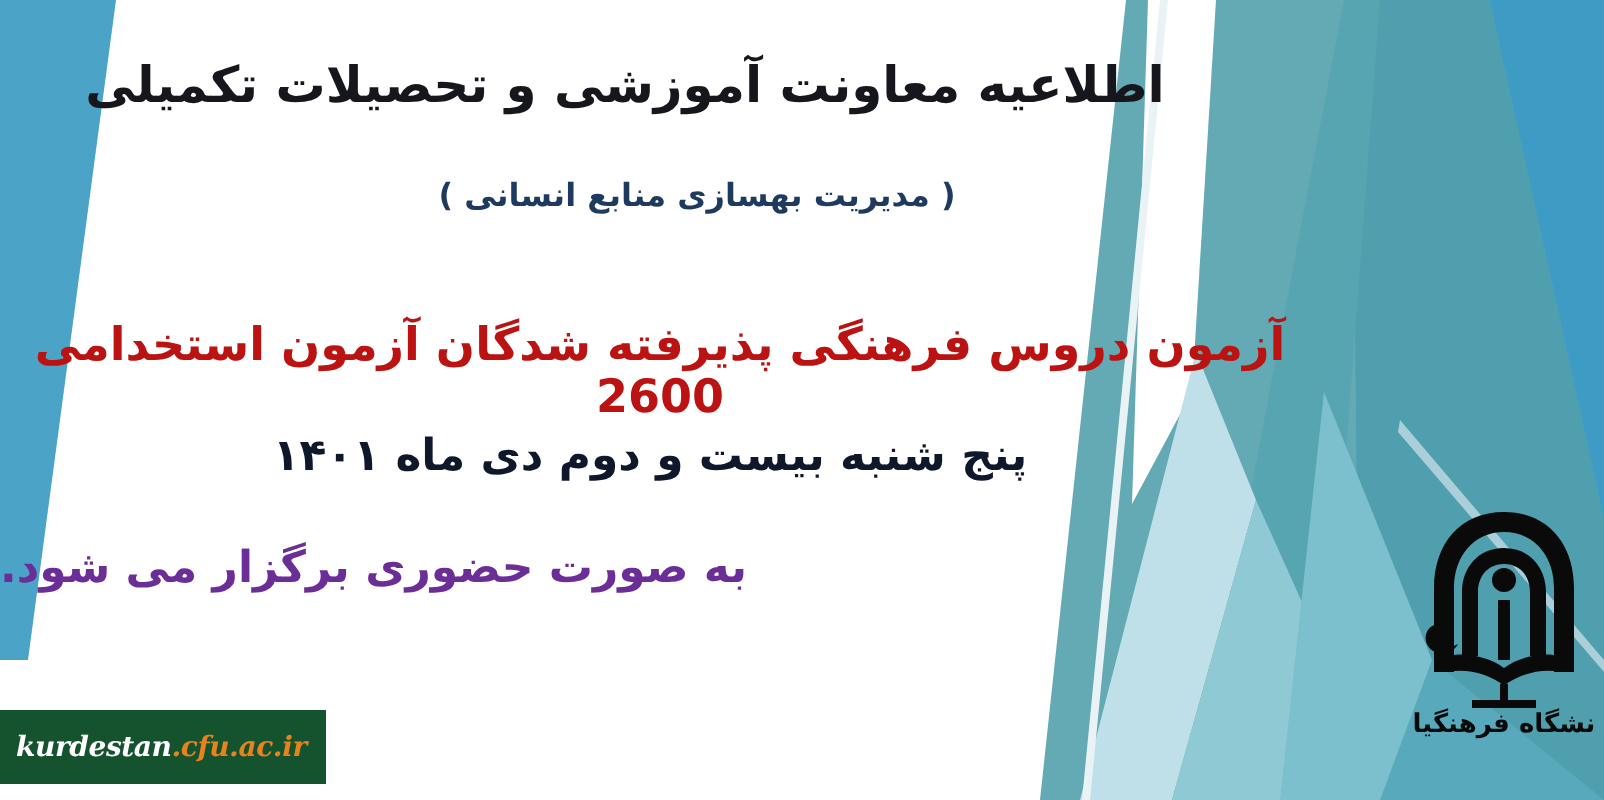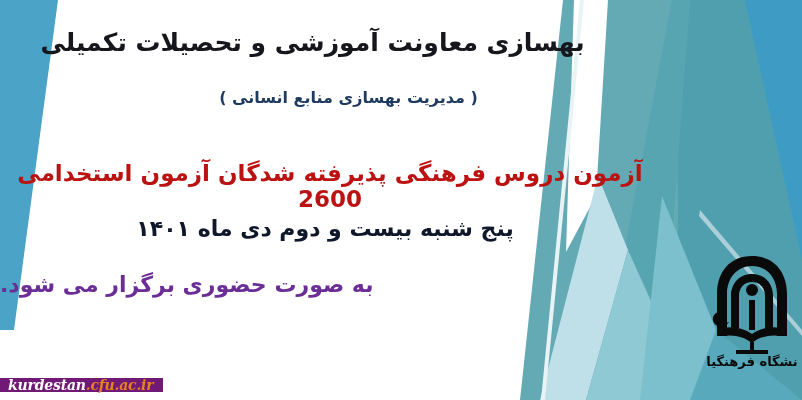--- a/index.html
+++ b/index.html
@@ -92,23 +92,23 @@
     font-weight: bold;
     color: #6b2d96;
     direction: rtl;
   }
 
   
   .watermark {
     position: absolute;
     left: 0px;
     bottom: 8px;
-    height: 14px;
+    height: 37px;
     padding: 0 10px 0 8px;
-    background: #701a75;
+    background: #14532d;
     display: flex;
     align-items: center;
     z-index: 9;
     font-family: "DejaVu Serif", "Liberation Serif", serif;
     font-style: italic;
     font-weight: bold;
     font-size: 14px;
     direction: ltr;
     letter-spacing: -0.2px;
   }
@@ -155,21 +155,21 @@
     <polygon points="662,196 716,330 700,400 640,400" fill="#7cc0cd"></polygon>
 
     <polygon points="716,330 802,400 690,400" fill="#58a9bb"></polygon>
 
     <polygon points="580,0 584,0 545,400 541,400" fill="#e9f3f6"></polygon>
     <polygon points="700,210 802,330 802,336 699,216" fill="#dce9ee" opacity="0.65"></polygon>
   </svg>
 
   <div class="content">
 
-    <div class="title">بهسازی معاونت آموزشی و تحصیلات تکمیلی</div>
+    <div class="title">اطلاعیه معاونت آموزشی و تحصیلات تکمیلی</div>
 
     <div class="subtitle">( مدیریت بهسازی منابع انسانی )</div>
 
     <div class="line-red">آزمون دروس فرهنگی پذیرفته شدگان آزمون استخدامی 2600</div>
 
     <div class="line-purple-1">پنج شنبه بیست و دوم دی ماه ۱۴۰۱</div>
 
     <div class="line-purple-2">به صورت حضوری برگزار می شود.</div>
   </div>
 

